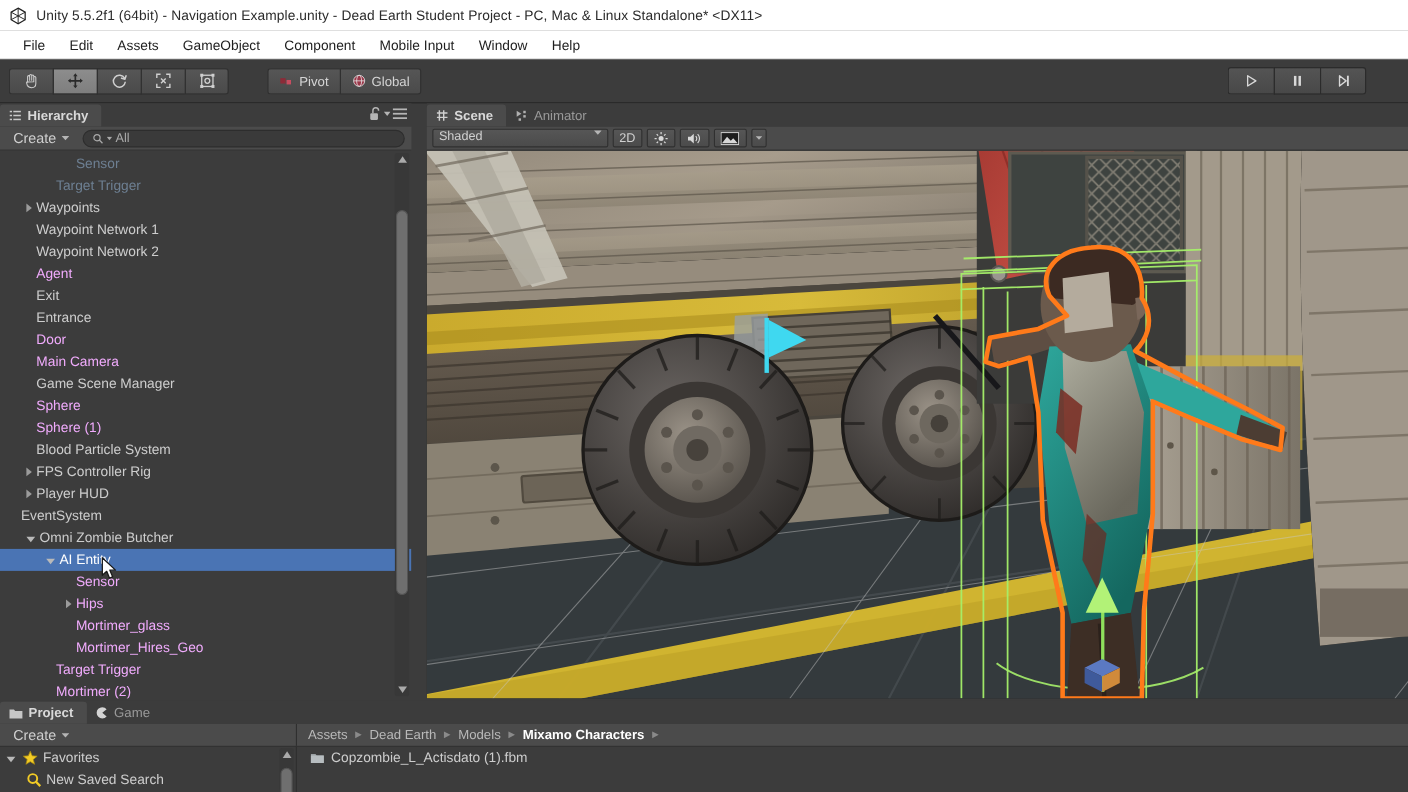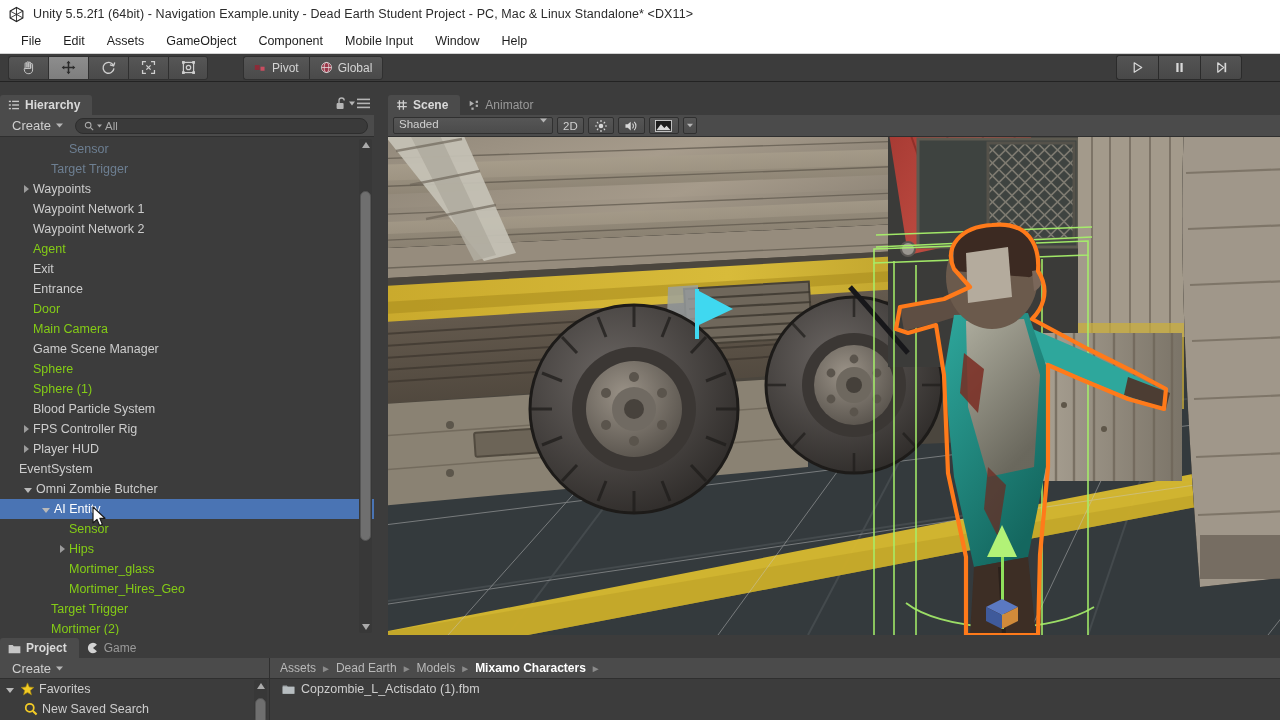--- a/index.html
+++ b/index.html
@@ -24,21 +24,21 @@
   .menubar {
     height: 26px; background: #ffffff; display: flex; align-items: center;
     padding-left: 10px; gap: 0px; border-bottom: 1px solid #d2d2d2;
   }
   .menu-item {
     font-size: 12.5px; color: #1e1e1e; padding: 3px 11px; cursor: default; white-space: nowrap;
   }
 
   
   .toolbar {
-    position: absolute; top: 54px; left: 0; width: 1280px; height: 28px;
+    position: absolute; top: 54px; left: 0; width: 1280px; height: 40px;
     background: #3c3c3c; border-bottom: 1px solid #232323;
     display: flex; align-items: center; padding: 4px 8px;
   }
   .btn-group { display: flex; }
   .tbtn {
     width: 40px; height: 24px; background: linear-gradient(#565656,#4a4a4a);
     border: 1px solid #303030; border-right-width: 0;
     display: flex; align-items: center; justify-content: center;
     cursor: default;
   }
@@ -104,21 +104,21 @@
   }
   .hier-list {
     flex: 1; background: #3c3c3c; position: relative; overflow: hidden;
     padding-top: 2px;
   }
   .hrow {
     height: 20px; display: flex; align-items: center; font-size: 12.5px;
     color: #cdcdcd; cursor: default; position: relative; padding-right: 22px;
   }
   .hrow.selected { background: #4a74b4; color: #ffffff; }
-  .hrow.dim { color: #84cc16; }
+  .hrow.dim { color: #f0abfc; }
   .hrow.prefab { color: #7f9ec4; }
   .hrow.prefab.dim { color: #6d7f92; }
   .tri {
     width: 0; height: 0; flex: none; margin-right: 4px;
     border-left: 5px solid #9b9b9b; border-top: 4px solid transparent; border-bottom: 4px solid transparent;
   }
   .tri.open {
     border-left: 4.5px solid transparent; border-right: 4.5px solid transparent;
     border-top: 5px solid #b9b9b9; border-bottom: 0;
     margin-top: 2px;

